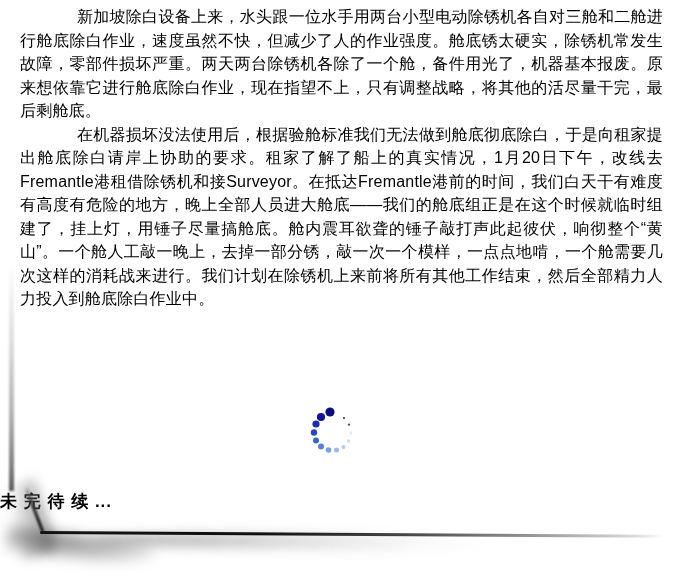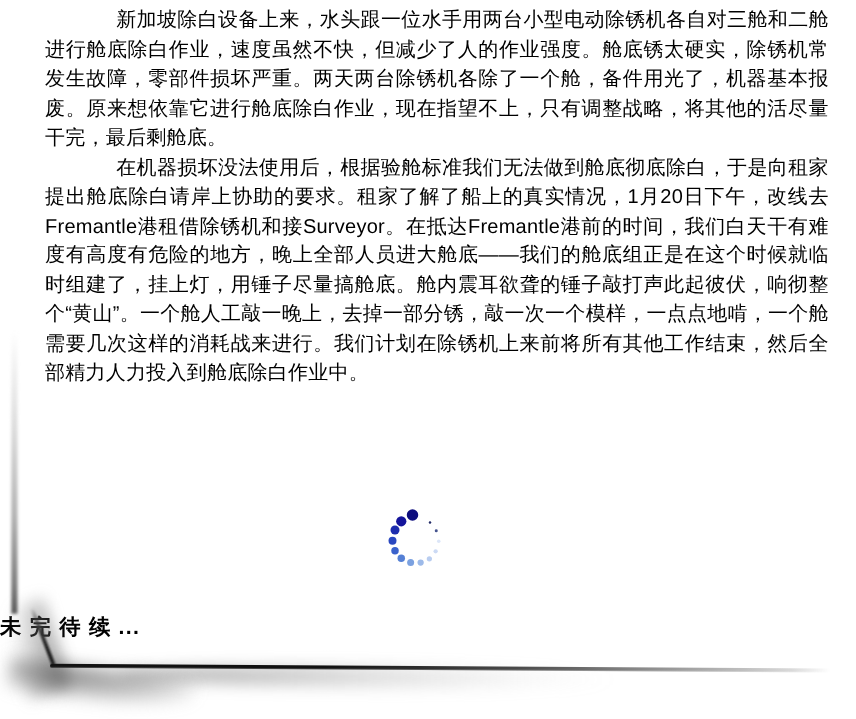--- a/index.html
+++ b/index.html
@@ -2,21 +2,21 @@
 <html><head>
 <meta charset="utf-8">
 <style>
   html,body{margin:0;padding:0;background:#fff;}
   body{width:685px;height:575px;position:relative;overflow:hidden;
        font-family:"Liberation Sans","DejaVu Sans",sans-serif;}
   .page{position:absolute;inset:0;background:#fff;}
 
   
   .content{position:absolute;left:0;top:0;width:685px;box-sizing:border-box;
-           padding:5px 22px 0 36px;color:#000;font-size:16px;line-height:23.5px;
+           padding:5px 22px 0 20px;color:#000;font-size:16px;line-height:23.5px;
            text-align:justify;letter-spacing:0.2px;}
   .content p{margin:0;text-indent:57px;}
 
   
   .spinner{position:absolute;left:305px;top:406px;width:56px;height:56px;}
 
   
   .tbc{position:absolute;left:0;top:490px;width:685px;text-align:left;
        font-weight:bold;font-size:17px;color:#000;letter-spacing:1px;}
 

